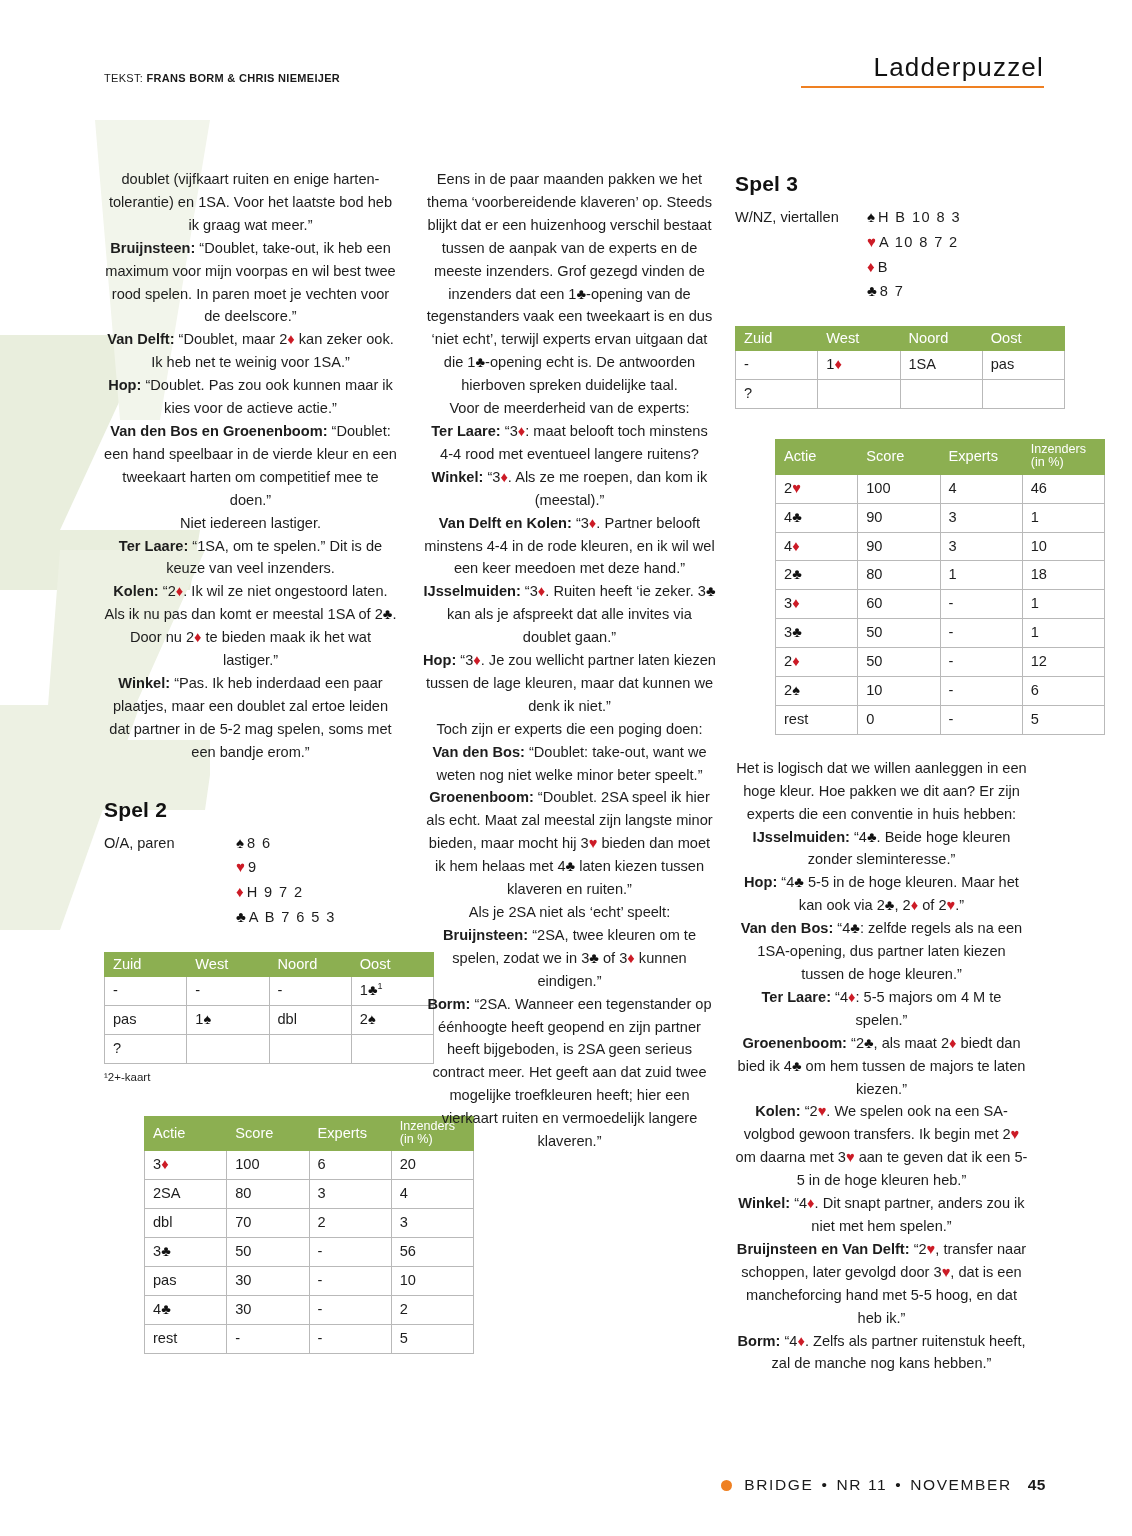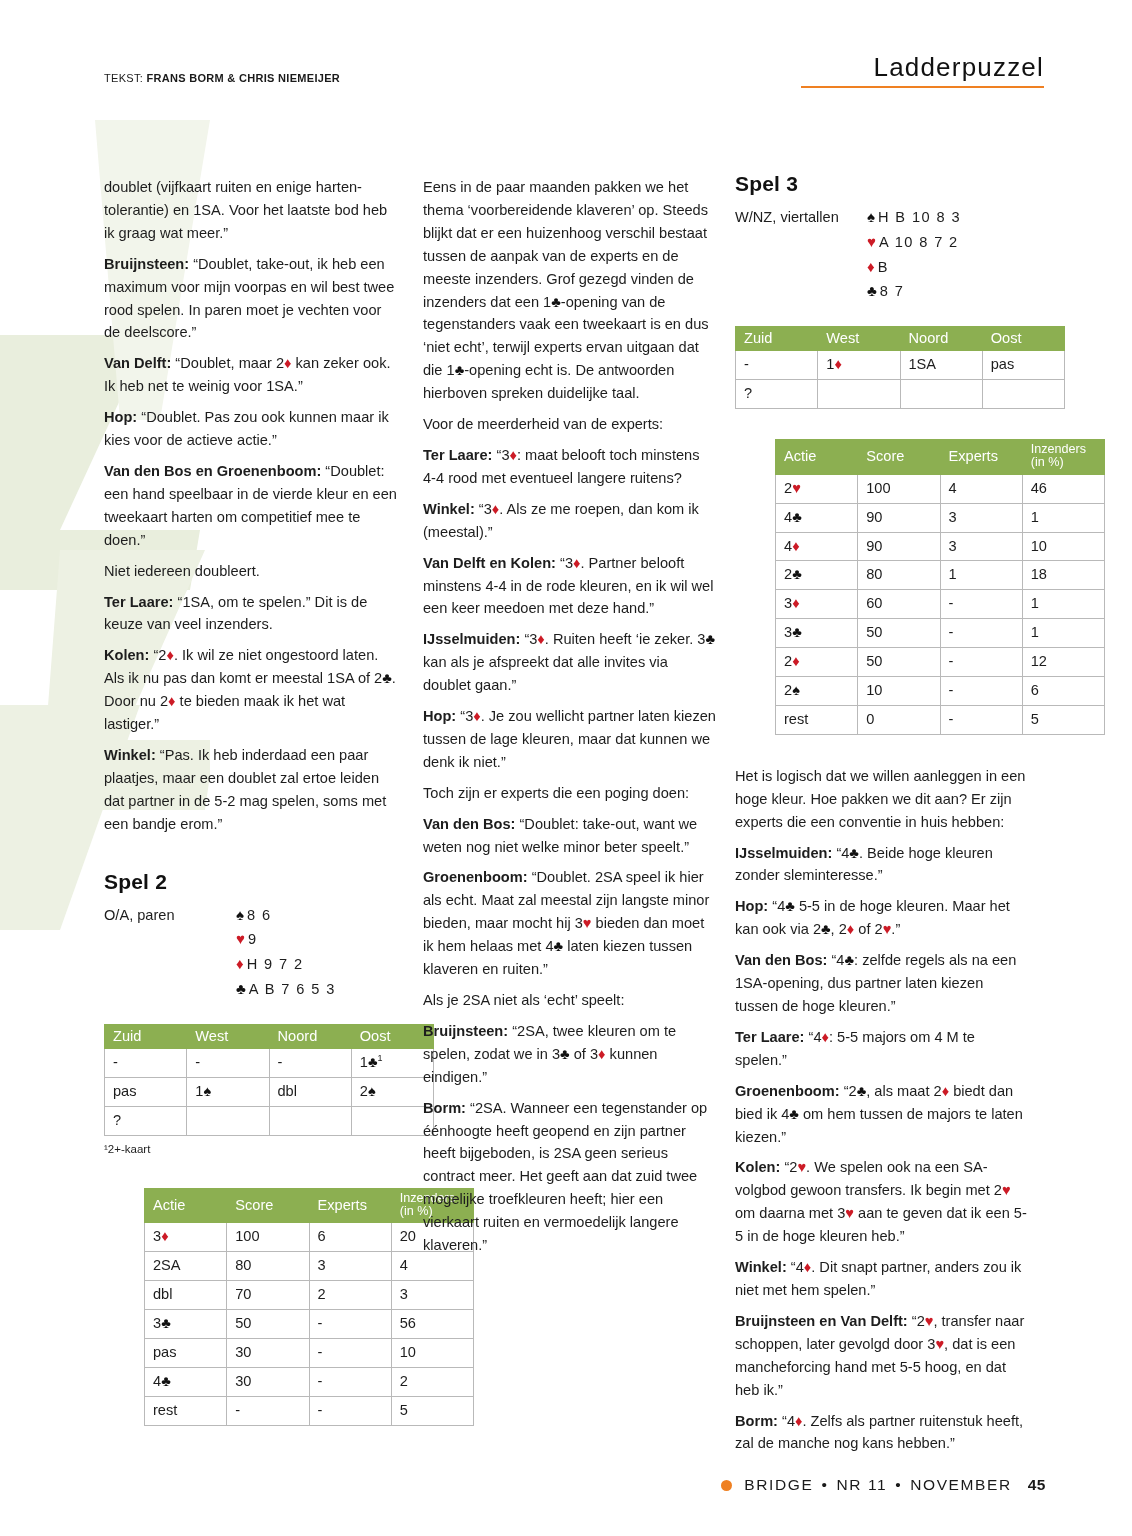--- a/index.html
+++ b/index.html
@@ -79,21 +79,21 @@
     top: 168px;
     width: 293px;
     font-size: 14.6px;
     line-height: 1.57;
     color: #1d1d1d;
   }
   #col1 { left: 104px; }
   #col2 { left: 423px; }
   #col3 { left: 735px; }
 
-  .para { margin: 8px 0 0 0; text-align: left; }
+  .para { margin: 0 0 0 0; text-align: center; }
   .para b { font-weight: bold; }
 
   .red { color: #CC1B26; }
   .blk { color: #111111; }
 
   
   .deal-title {
     font-size: 21px;
     font-weight: bold;
     letter-spacing: 0.2px;
@@ -213,21 +213,21 @@
 
 <div id="content">
 
   <div class="col" id="col1">
     <div id="c1-paras">
         <p class="para">doublet (vijfkaart ruiten en enige harten-tolerantie) en 1SA. Voor het laatste bod heb ik graag wat meer.”</p>
         <p class="para"><b>Bruijnsteen:</b> “Doublet, take-out, ik heb een maximum voor mijn voorpas en wil best twee rood spelen. In paren moet je vechten voor de deelscore.”</p>
         <p class="para"><b>Van Delft:</b> “Doublet, maar 2<span class="red">♦</span> kan zeker ook. Ik heb net te weinig voor 1SA.”</p>
         <p class="para"><b>Hop:</b> “Doublet. Pas zou ook kunnen maar ik kies voor de actieve actie.”</p>
         <p class="para"><b>Van den Bos en Groenenboom:</b> “Doublet: een hand speelbaar in de vierde kleur en een tweekaart harten om competitief mee te doen.”</p>
-        <p class="para">Niet iedereen doubleert.</p>
+        <p class="para">Niet iedereen lastiger.</p>
         <p class="para"><b>Ter Laare:</b> “1SA, om te spelen.” Dit is de keuze van veel inzenders.</p>
         <p class="para"><b>Kolen:</b> “2<span class="red">♦</span>. Ik wil ze niet ongestoord laten. Als ik nu pas dan komt er meestal 1SA of 2<span class="blk">♣</span>. Door nu 2<span class="red">♦</span> te bieden maak ik het wat lastiger.”</p>
         <p class="para"><b>Winkel:</b> “Pas. Ik heb inderdaad een paar plaatjes, maar een doublet zal ertoe leiden dat partner in de 5-2 mag spelen, soms met een bandje erom.”</p>
       </div>
 
     <div class="deal-title">Spel 2</div>
     <div class="deal-row">
       <div class="deal-vul">O/A, paren</div>
       <div class="hand" id="c1-hand">
           <span class="sline"><span class="sym blk">♠</span><span class="cards">8 6</span></span>

